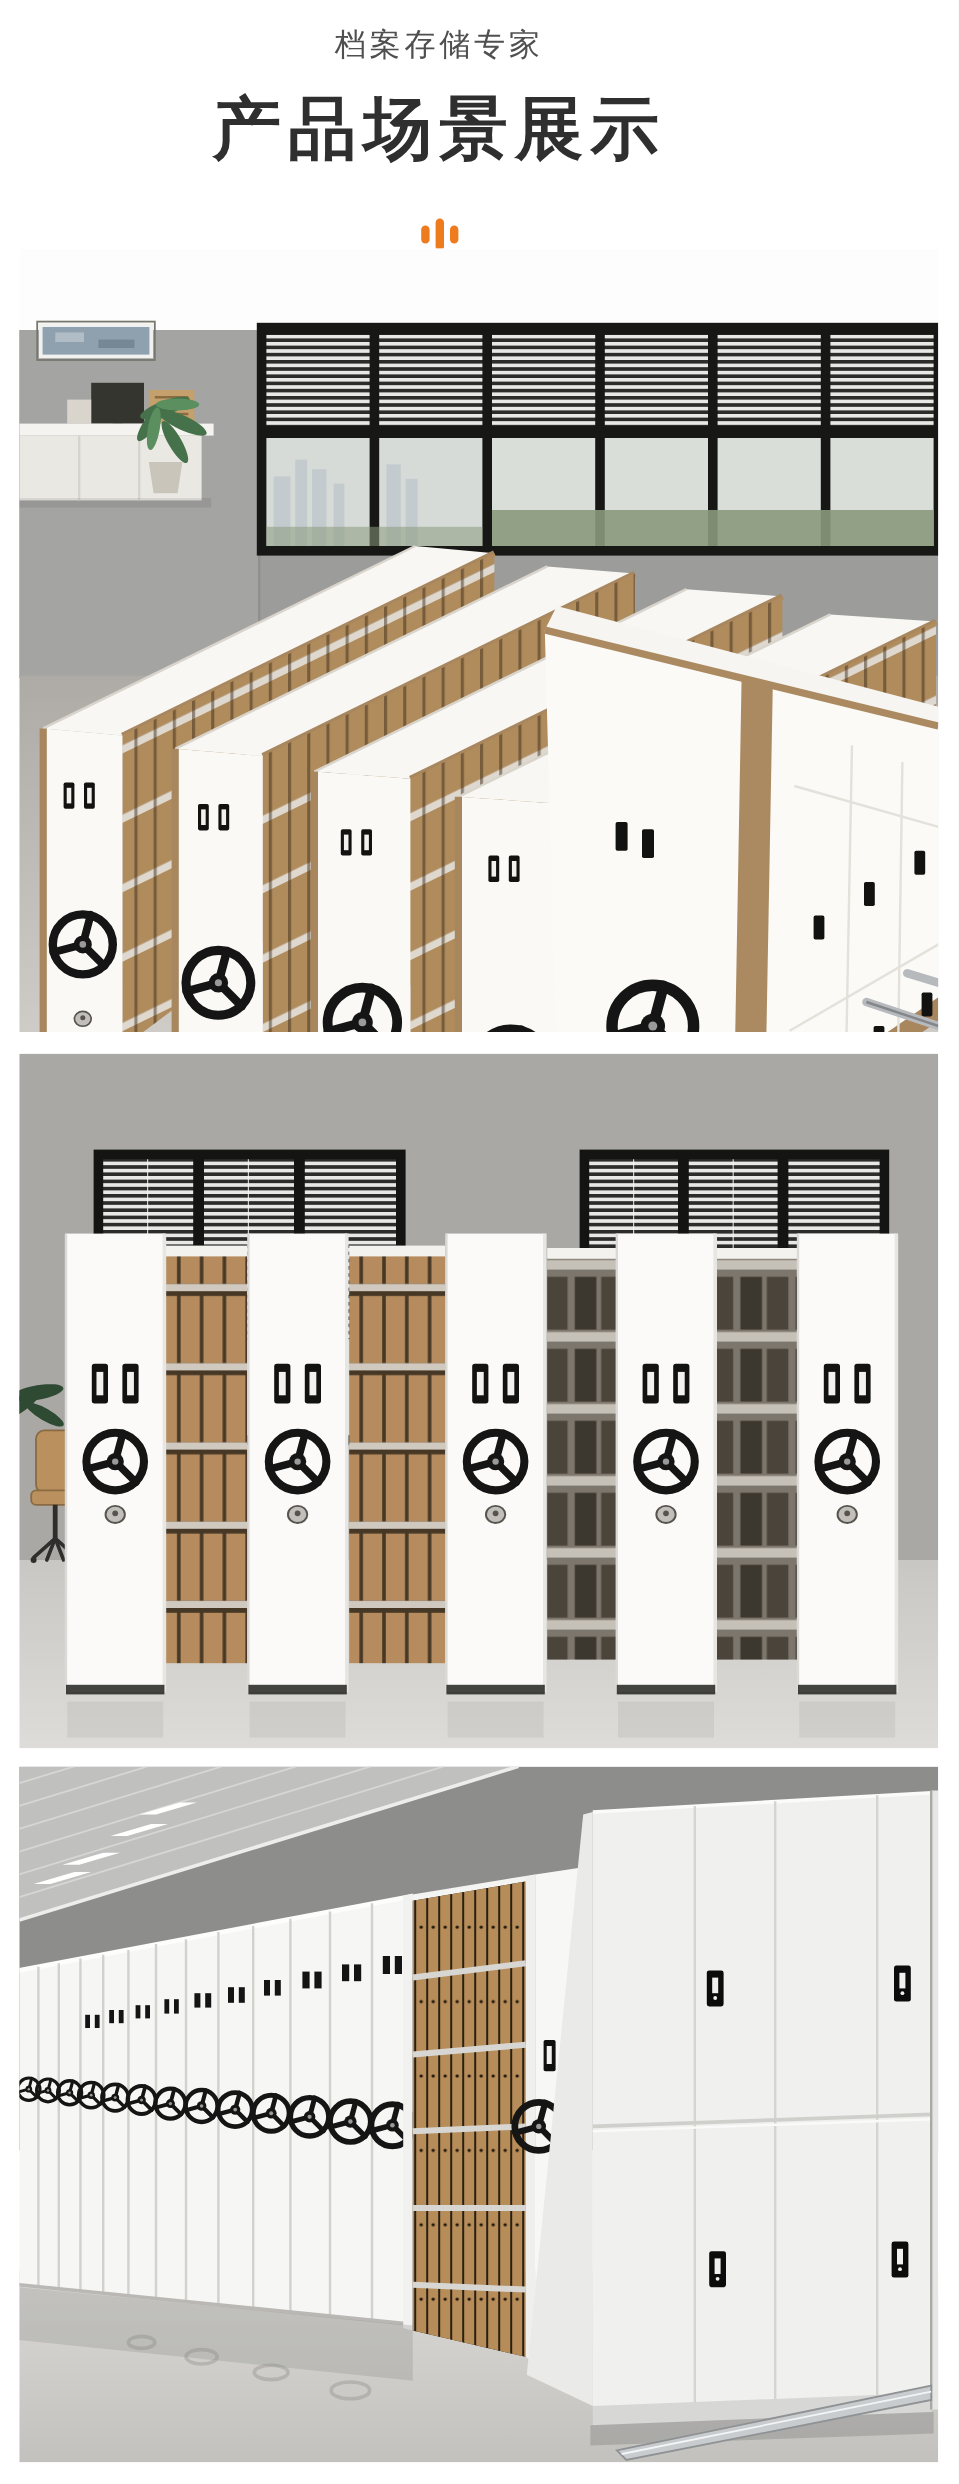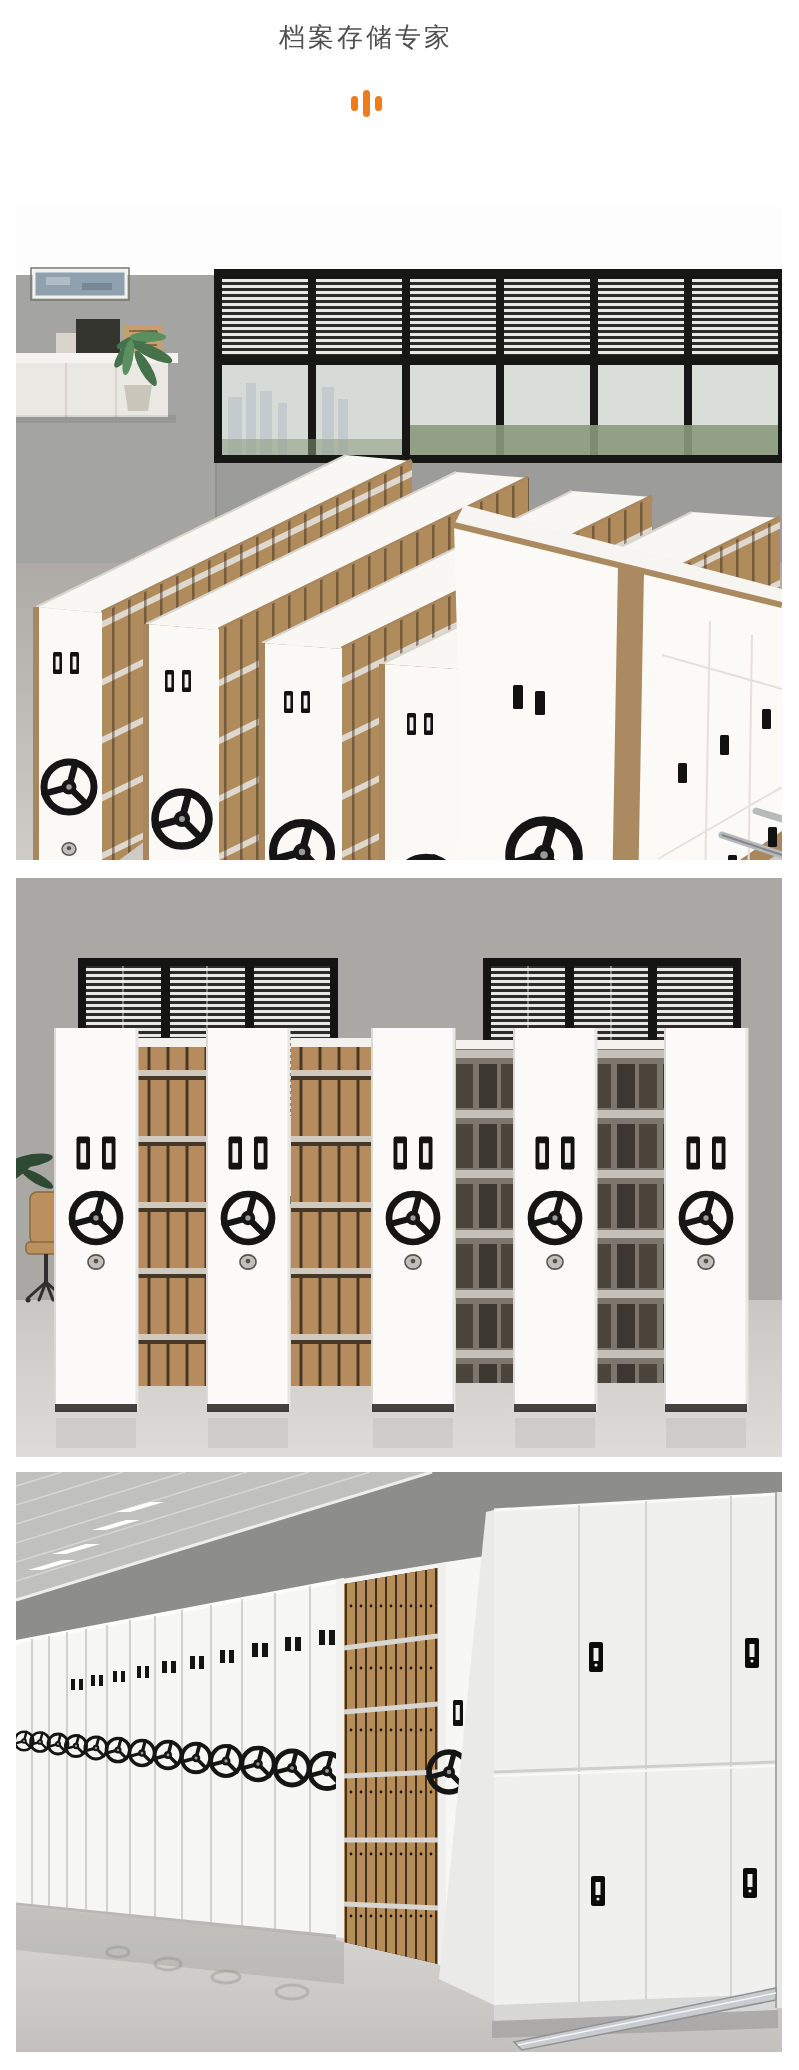--- a/index.html
+++ b/index.html
@@ -21,20 +21,21 @@
   #photo3{top:1472px;height:580px;}
   figure.photo svg{display:block;width:100%;height:100%;}
 </style>
 </head>
 <body>
 
 <main class="page">
 
   <header class="hdr">
     <p class="eyebrow">档案存储专家</p>
+    <h1 class="title">产品场景展示</h1>
     <div class="accent-icon">
       <i class="b-side"></i>
         <i class="b-mid"></i>
         <i class="b-side"></i>
     </div>
   </header>
 
   <figure class="photo" id="photo1">
     <svg viewBox="0 0 766 653" role="img" aria-label="office-mobile-shelving-perspective-scene">
       <defs>

